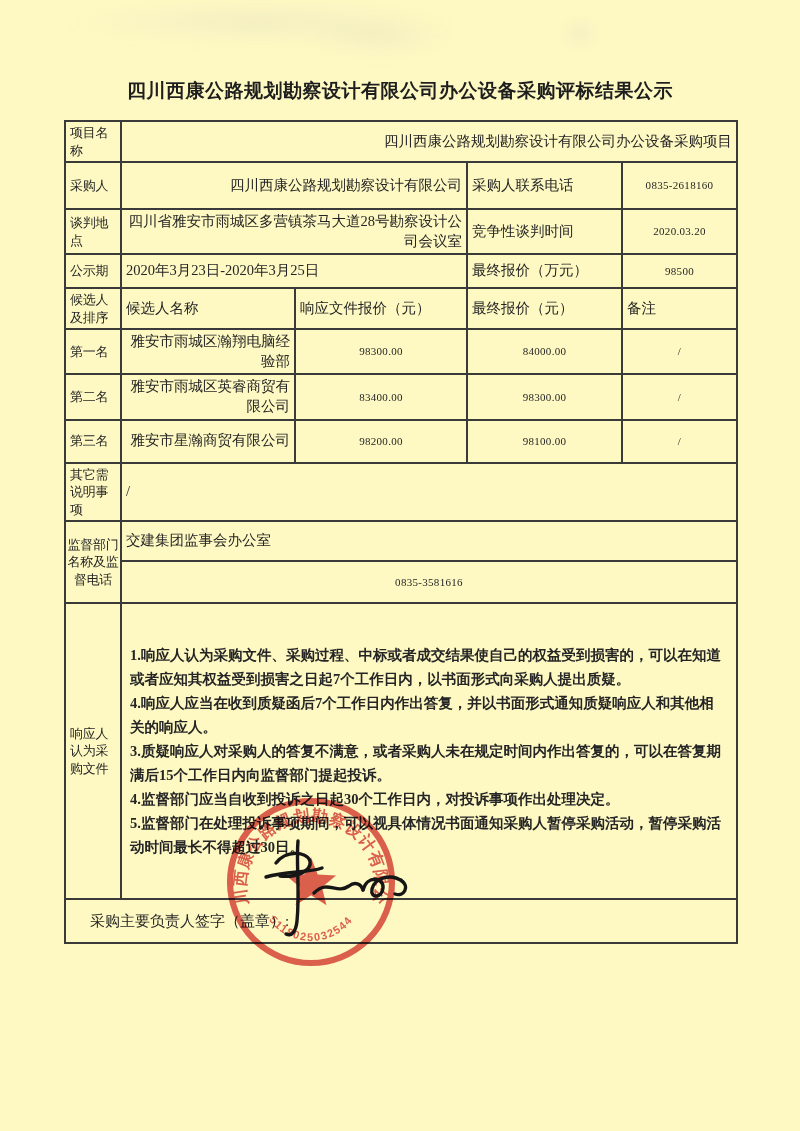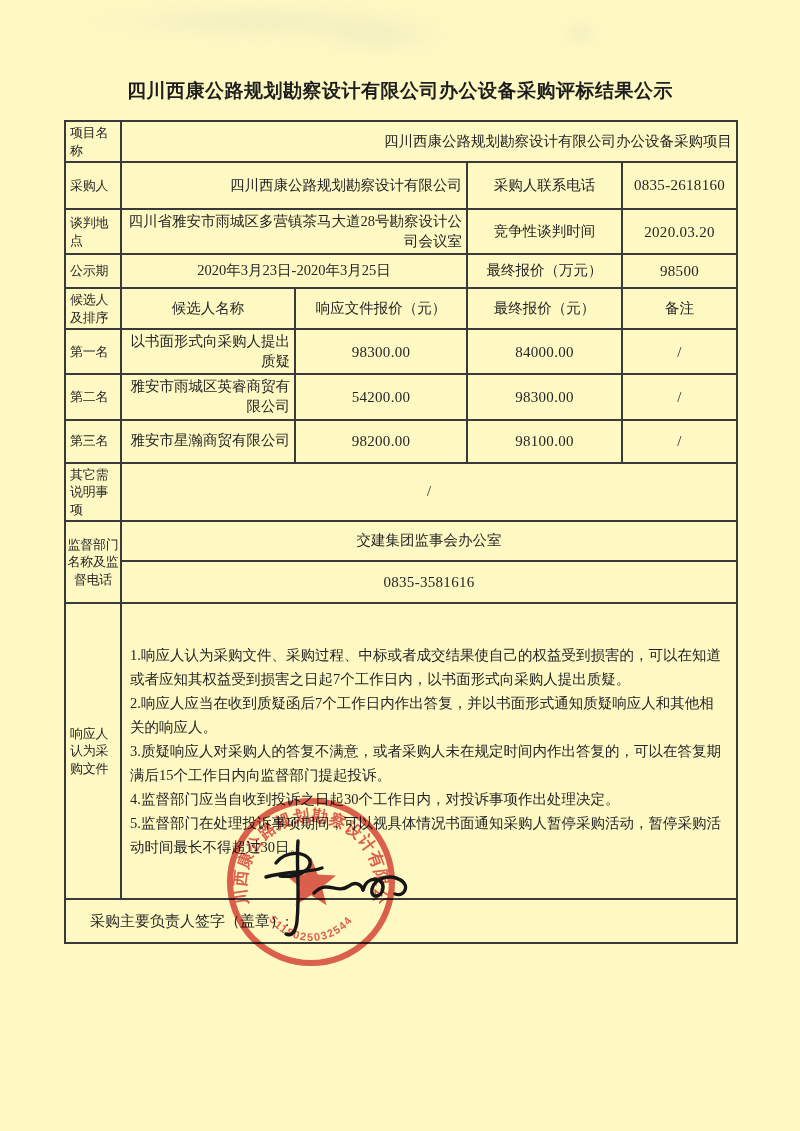--- a/index.html
+++ b/index.html
@@ -53,27 +53,28 @@
   }
   td.lbl{
     font-size:13px;
     padding:2px 1px 2px 3px;
     letter-spacing:-0.3px;
     line-height:1.3;
     margin-left:8px;
   }
   td.lbl.ctr{text-align:center;padding:0 0;}
   td.val-left{text-align:right;padding-left:7px;font-family:Liberation Serif, serif;}
-  td.ctr{text-align:center;}
-  td.num{text-align:center;font-size:15px;letter-spacing:0.3px;font-family:Liberation Serif, serif;}
+  td.ctr{text-align:left;}
+  td.num{text-align:center;font-size:11px;letter-spacing:0.3px;font-family:Liberation Serif, serif;}
   .obj-text{
     padding:4px 4px 4px 4px;
     line-height:24px;
     font-size:14.5px;
     text-align:left;
+    font-weight:bold;
   }
   tr.r-sign td{
     font-size:15px;
     padding-left:24px;
   }
 
   
   .stamp{
     position:absolute;left:223px;top:794px;width:176px;height:176px;
     opacity:0.92;
@@ -136,29 +137,29 @@
       </tr>
       <tr style="height:33px">
         <td class="lbl">候选人及排序</td>
         <td class="ctr">候选人名称</td>
         <td class="ctr">响应文件报价（元）</td>
         <td class="ctr">最终报价（元）</td>
         <td class="ctr">备注</td>
       </tr>
       <tr style="height:44px">
         <td class="lbl">第一名</td>
-        <td class="val-left">以书面形式向采购人提出质疑</td>
+        <td class="val-left">雅安市雨城区瀚翔电脑经验部</td>
         <td class="num">98300.00</td>
         <td class="num">84000.00</td>
         <td class="num">/</td>
       </tr>
       <tr style="height:42px">
         <td class="lbl">第二名</td>
         <td class="val-left">雅安市雨城区英睿商贸有限公司</td>
-        <td class="num">54200.00</td>
+        <td class="num">83400.00</td>
         <td class="num">98300.00</td>
         <td class="num">/</td>
       </tr>
       <tr style="height:43px">
         <td class="lbl">第三名</td>
         <td class="val-left">雅安市星瀚商贸有限公司</td>
         <td class="num">98200.00</td>
         <td class="num">98100.00</td>
         <td class="num">/</td>
       </tr>
@@ -171,21 +172,21 @@
         <td colspan="4" class="ctr">交建集团监事会办公室</td>
       </tr>
       <tr style="height:42px">
         <td colspan="4" class="num">0835-3581616</td>
       </tr>
       <tr style="height:296px">
         <td class="lbl">响应人认为采购文件</td>
         <td colspan="4">
           <div class="obj-text">
             <div>1.响应人认为采购文件、采购过程、中标或者成交结果使自己的权益受到损害的，可以在知道或者应知其权益受到损害之日起7个工作日内，以书面形式向采购人提出质疑。</div>
-            <div>2.响应人应当在收到质疑函后7个工作日内作出答复，并以书面形式通知质疑响应人和其他相关的响应人。</div>
+            <div>4.响应人应当在收到质疑函后7个工作日内作出答复，并以书面形式通知质疑响应人和其他相关的响应人。</div>
             <div>3.质疑响应人对采购人的答复不满意，或者采购人未在规定时间内作出答复的，可以在答复期满后15个工作日内向监督部门提起投诉。</div>
             <div>4.监督部门应当自收到投诉之日起30个工作日内，对投诉事项作出处理决定。</div>
             <div>5.监督部门在处理投诉事项期间，可以视具体情况书面通知采购人暂停采购活动，暂停采购活动时间最长不得超过30日。</div>
           </div>
         </td>
       </tr>
       <tr class="r-sign" style="height:44px">
         <td colspan="5">采购主要负责人签字（盖章）:</td>
       </tr>
     </tbody>

